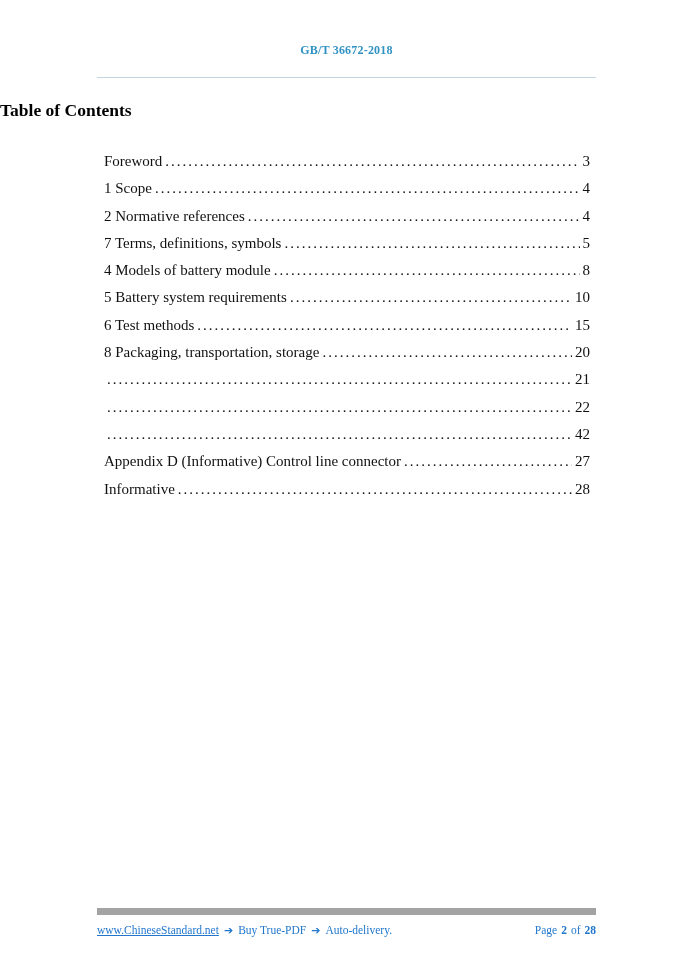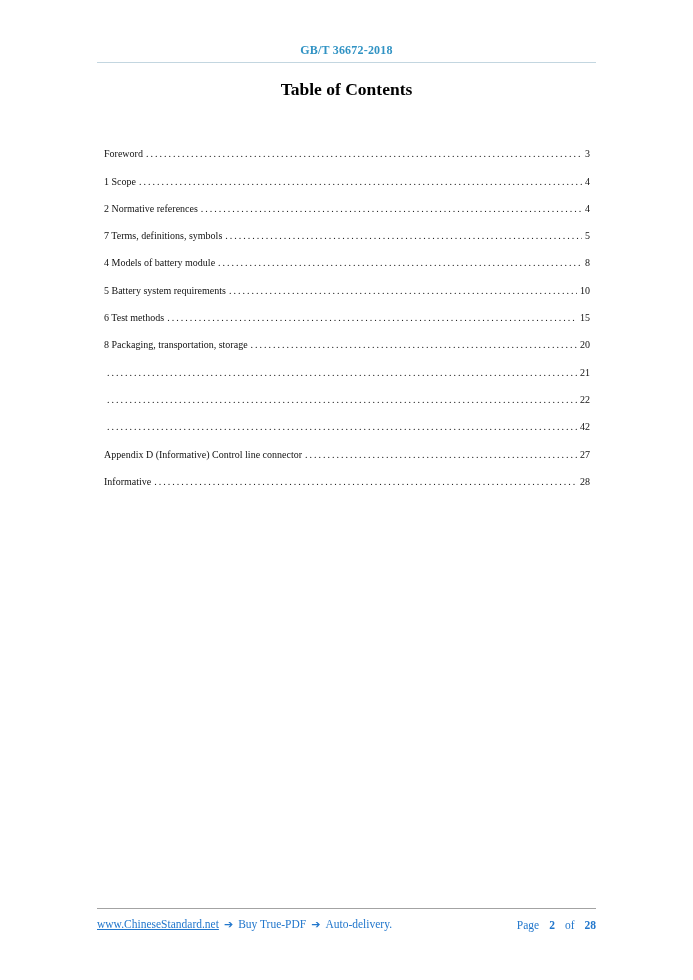--- a/index.html
+++ b/index.html
@@ -15,49 +15,48 @@
   .page {
     position: absolute;
     inset: 0;
     background: #ffffff;
   }
 
   
   .header {
     margin: 0 97px;
     padding-top: 40px;
-    padding-bottom: 4px;
+    padding-bottom: 19px;
     border-bottom: 1px solid #c3d6e0;
     text-align: center;
   }
   .doc-number {
     font-size: 12px;
     font-weight: bold;
     color: #3193c4;
     letter-spacing: 0.2px;
   }
 
   
   .title {
-    margin-top: 16px;
-    text-align: center;
+    margin-top: 22px;
     font-size: 17.5px;
     font-weight: bold;
     color: #000000;
   }
 
   
   .toc {
     margin: 32px 103px 0 104px;
   }
   .toc-row {
     display: flex;
-    align-items: flex-end;
+    align-items: flex-start;
     height: 27.3px;
-    font-size: 10px;
+    font-size: 15px;
     color: #111111;
   }
   .toc-label {
     white-space: nowrap;
   }
   .toc-leader {
     flex: 1;
     min-width: 0;
     overflow: hidden;
     white-space: nowrap;
@@ -71,25 +70,25 @@
   .toc-page {
     white-space: nowrap;
   }
 
   
   .footer {
     position: absolute;
     left: 97px;
     right: 97px;
     top: 908px;
-    border-top: 1px solid #a3a3a3;
+    border-top: 7px solid #a3a3a3;
     padding-top: 9px;
     display: flex;
     justify-content: space-between;
-    align-items: flex-end;
+    align-items: flex-start;
     font-size: 11.5px;
     color: #2277cc;
   }
   .footer-left {
     display: flex;
     align-items: baseline;
     gap: 5px;
   }
   .footer-link {
     color: #2277cc;
@@ -97,21 +96,21 @@
     cursor: pointer;
   }
   .arrow {
     color: #2277cc;
     font-family: "DejaVu Sans", sans-serif;
     font-size: 11px;
   }
   .footer-right {
     display: flex;
     align-items: baseline;
-    gap: 10px;
+    gap: 4px;
     color: #2277cc;
     margin-left: 43px;
   }
   .page-num {
     font-weight: bold;
   }
 </style>
 </head>
 <body>
 

